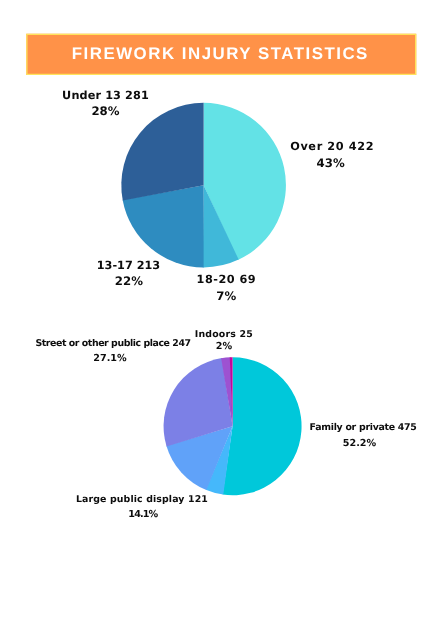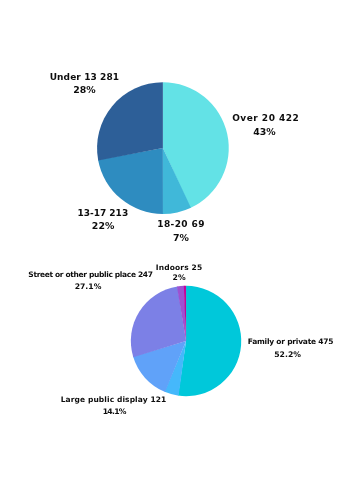--- a/index.html
+++ b/index.html
@@ -54,20 +54,23 @@
   .lbl[data-key="1-2-name"] { letter-spacing:0.10px; }
   .lbl[data-key="1-3-name"] { letter-spacing:-0.34px; }
   .lbl[data-key="1-4-name"] { letter-spacing:0.14px; }
   .lbl[data-key="1-2-pct"]  { letter-spacing:-0.70px; }
 </style>
 </head>
 <body>
 
 <div class="page">
 
+  <div class="header-banner">
+    <span class="header-title">FIREWORK INJURY STATISTICS</span>
+  </div>
 
   <svg class="chart" id="chart0" width="354" height="500">
       <path d="M 162.9 148.1 L 162.900 82.250 A 65.85 65.85 0 0 1 190.312 207.973 Z" fill="#63e2e6"></path>
       <path d="M 162.9 148.1 L 190.938 207.683 A 65.85 65.85 0 0 1 162.210 213.946 Z" fill="#40b8d9"></path>
       <path d="M 162.9 148.1 L 162.900 213.950 A 65.85 65.85 0 0 1 98.091 159.761 Z" fill="#2e8cc0"></path>
       <path d="M 162.9 148.1 L 98.216 160.439 A 65.85 65.85 0 0 1 162.900 82.250 Z" fill="#2d5f98"></path>
     </svg>
 
   <svg class="chart" id="chart1" width="354" height="500">
       <path d="M 186.05 341 L 186.050 285.800 A 55.2 55.2 0 1 1 178.051 395.617 Z" fill="#00c8da"></path>

